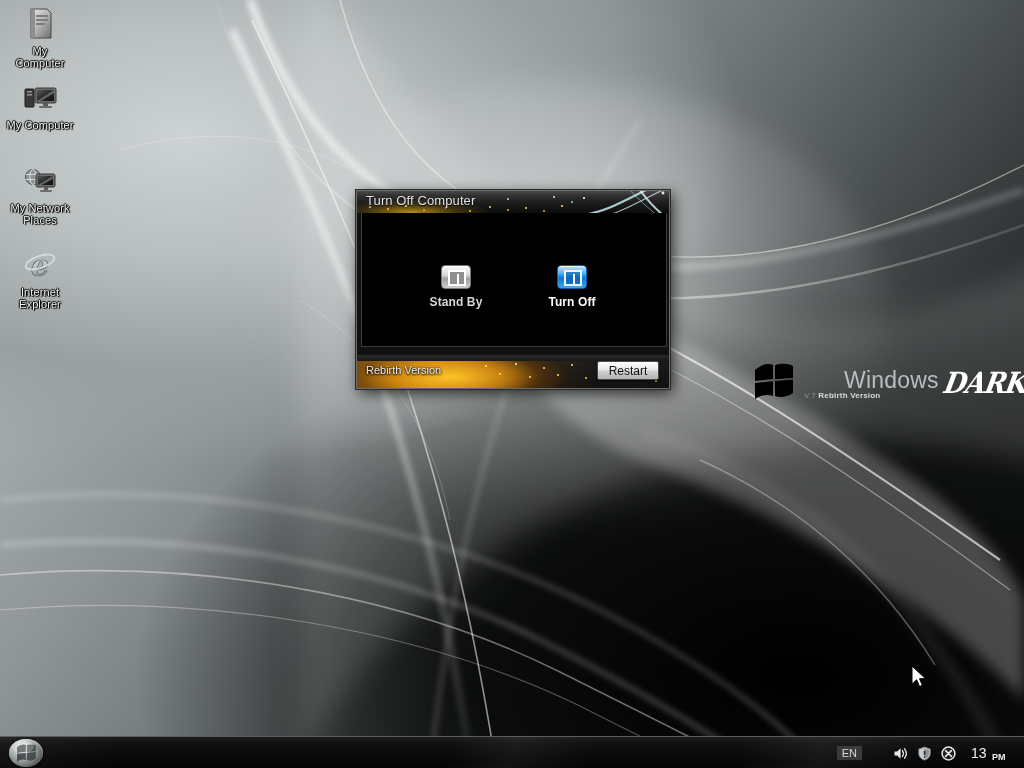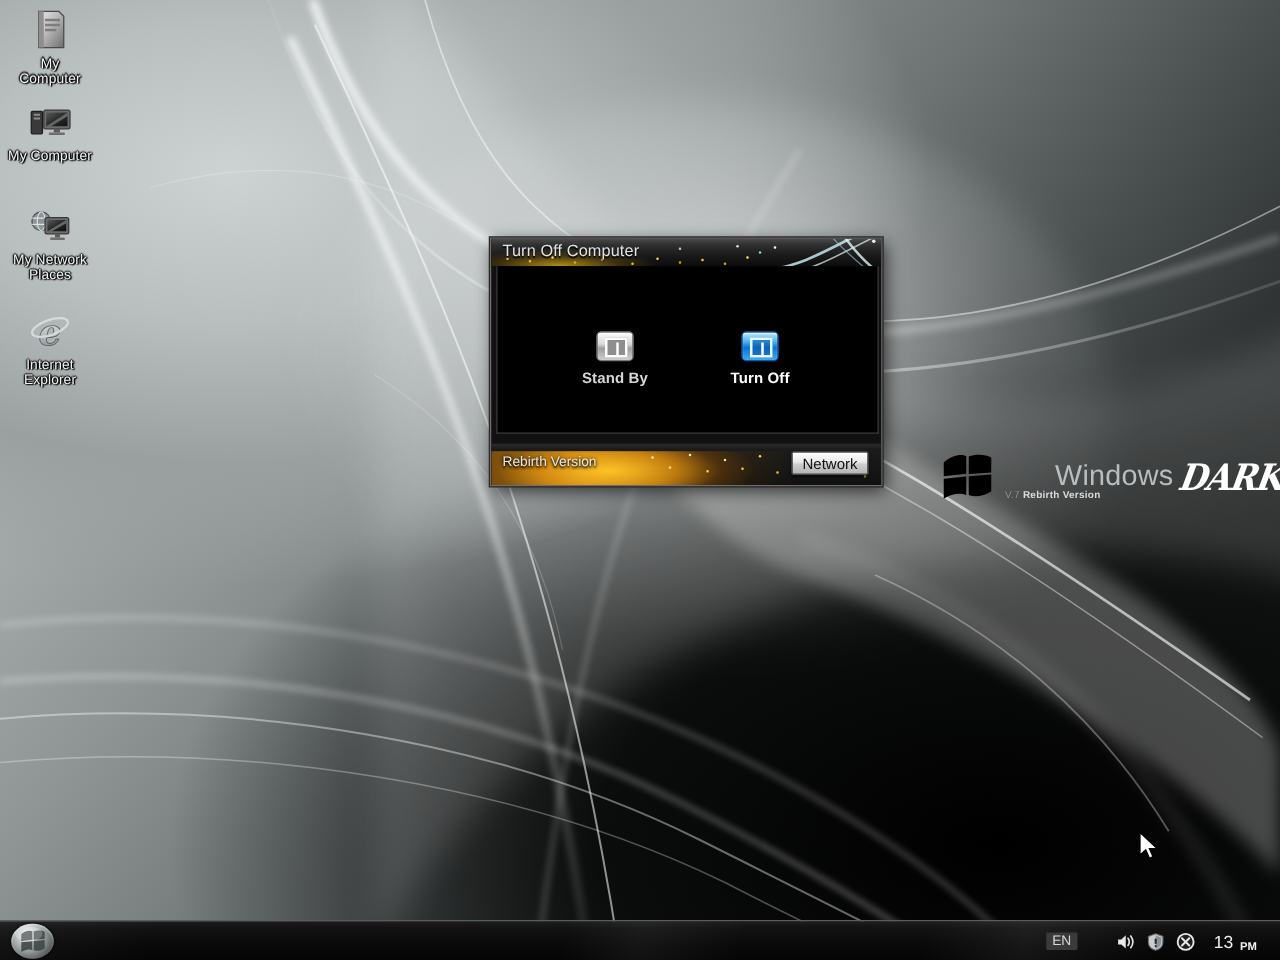--- a/index.html
+++ b/index.html
@@ -78,21 +78,20 @@
   }
 
   
   #dialog {
     position:absolute; left:356px; top:190px;
     width:314px; height:199px;
     border:1px solid #6d6d6d;
     background:#111;
     box-shadow:0 0 0 1px #2a2a2a, 3px 4px 14px rgba(0,0,0,.75);
     overflow:hidden;
-    margin-left:36px;
   }
   #dlg-title {
     position:relative;
     height:22px;
     background:
       linear-gradient(180deg,#4a4a4a 0%,#303030 22%,#1a1a1a 60%,#0c0c0c 100%);
     overflow:hidden;
   }
   #dlg-title .gold {
     position:absolute; left:0; bottom:0; width:62%; height:14px;
@@ -490,21 +489,21 @@
       <span class="fspeck" style="left:186px; top:12px; width:2px;height:2px;background:#ffe28a;"></span>
       <span class="fspeck" style="left:200px; top:19px; width:1.5px;height:1.5px;background:#f8c63c;"></span>
       <span class="fspeck" style="left:214px; top:9px;  width:2px;height:2px;background:#ffd76e;"></span>
       <span class="fspeck" style="left:228px; top:22px; width:1.5px;height:1.5px;background:#e9b52c;"></span>
       <span class="fspeck" style="left:244px; top:13px; width:1.5px;height:1.5px;background:#ffdf88;"></span>
       <span class="fspeck" style="left:262px; top:8px;  width:1.5px;height:1.5px;background:#d9a420;"></span>
       <span class="fspeck" style="left:286px; top:17px; width:2px;height:2px;background:#c99a1c;"></span>
       <span class="fspeck" style="left:298px; top:25px; width:1.5px;height:1.5px;background:#e4b430;"></span>
 
       <div class="ftxt">Rebirth Version</div>
-      <button id="cancel-btn">Network</button>
+      <button id="cancel-btn">Restart</button>
     </div>
 
   </div>
 
   <div id="taskbar">
 
     <div id="start-orb">
       <svg width="34" height="28" viewBox="0 0 34 28">
         <g transform="translate(7,5.5) scale(0.52)">
           <path d="M2,5 C9,0 15,-1 19,1 L19,14 L2,16 Z" fill="#3f4546" opacity=".9"></path>

